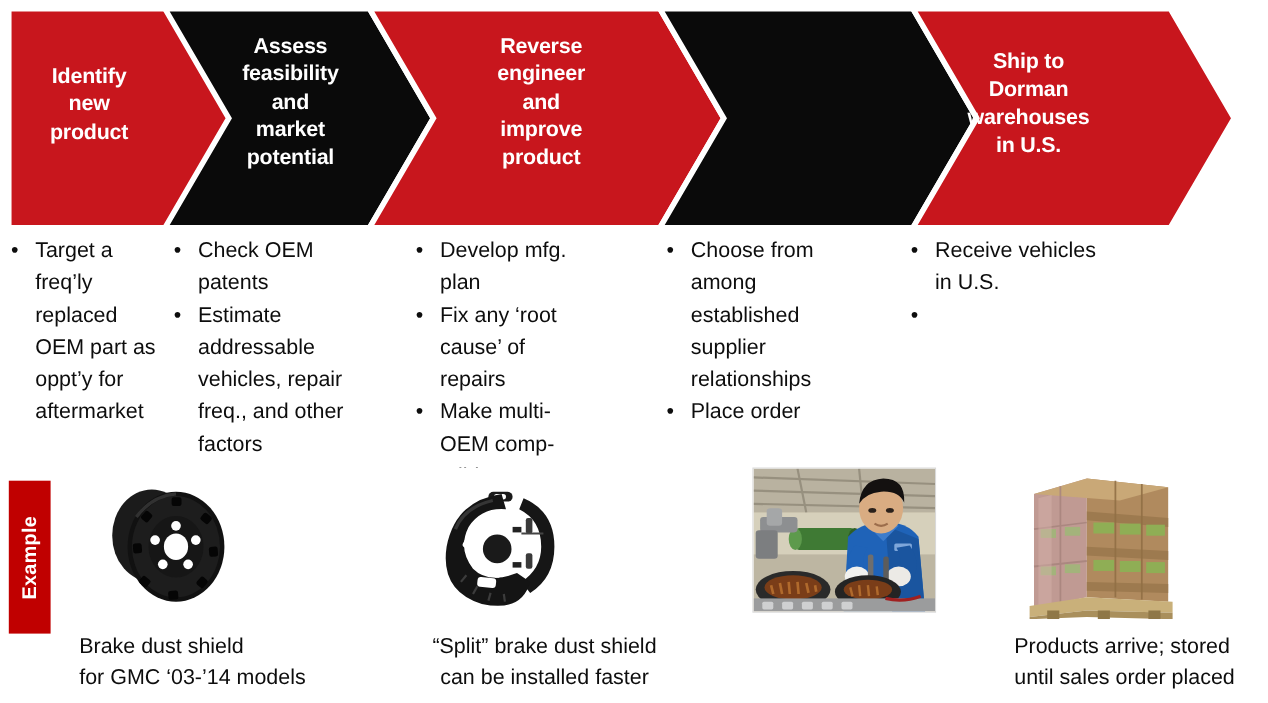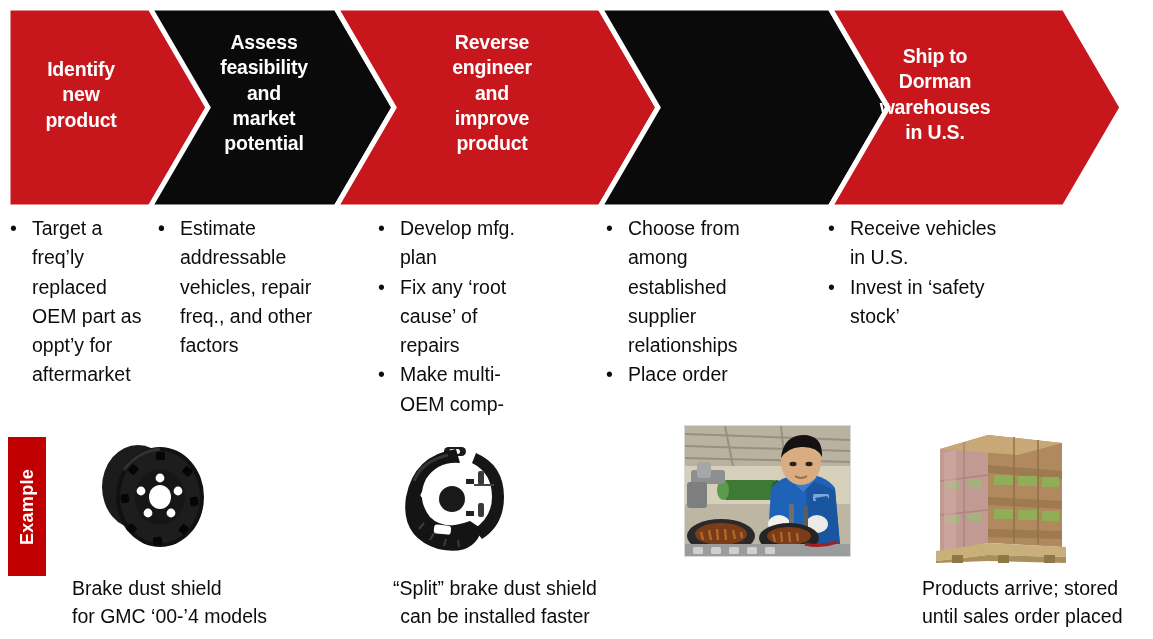--- a/index.html
+++ b/index.html
@@ -189,20 +189,21 @@
         <span class="dot">•</span>
         <span>Target a freq’ly replaced OEM part as oppt’y for aftermarket</span>
       </li>
     </ul>
   </div>
 
   <div class="bullet-col" id="bcol-1">
     <ul class="bullet-list">
       <li class="bullet-item">
         <span class="dot">•</span>
+        <span>Check OEM patents</span>
       </li>
       <li class="bullet-item">
         <span class="dot">•</span>
         <span>Estimate addressable vehicles, repair freq., and other factors</span>
       </li>
     </ul>
   </div>
 
   <div class="bullet-col" id="bcol-2">
     <ul class="bullet-list">
@@ -235,21 +236,20 @@
   </div>
 
   <div class="bullet-col" id="bcol-4">
     <ul class="bullet-list">
       <li class="bullet-item">
         <span class="dot">•</span>
         <span>Receive vehicles in U.S.</span>
       </li>
       <li class="bullet-item">
         <span class="dot">•</span>
-        <span>Invest in ‘safety stock’</span>
       </li>
     </ul>
   </div>
 
 </div>
 
 <div id="example-label">
   <span class="vtext">Example</span>
 </div>
 
@@ -286,21 +286,21 @@
           <circle cx="84" cy="66" r="4.4"></circle>
           <circle cx="77" cy="88" r="4.4"></circle>
           <circle cx="54" cy="88" r="4.4"></circle>
           <circle cx="47" cy="66" r="4.4"></circle>
         </g>
 
         <path d="M30 45 Q44 26 66 24" stroke="#3a3a3a" stroke-width="3" fill="none" opacity="0.8"></path>
       </svg>
     </div>
     <div class="example-caption">Brake dust shield
-for GMC ‘00-’4 models</div>
+for GMC ‘03-’14 models</div>
   </div>
 
   <div class="example-cell" id="ex-1">
     <div class="photo-box">
       <svg width="140" height="140" viewBox="0 0 140 140">
         <rect width="140" height="140" fill="#ffffff"></rect>
 
         <rect x="66" y="22" width="22" height="9" rx="4.5" fill="#1a1a1a"></rect>
         <rect x="71" y="24" width="11" height="5" rx="2.5" fill="#ffffff"></rect>
 

